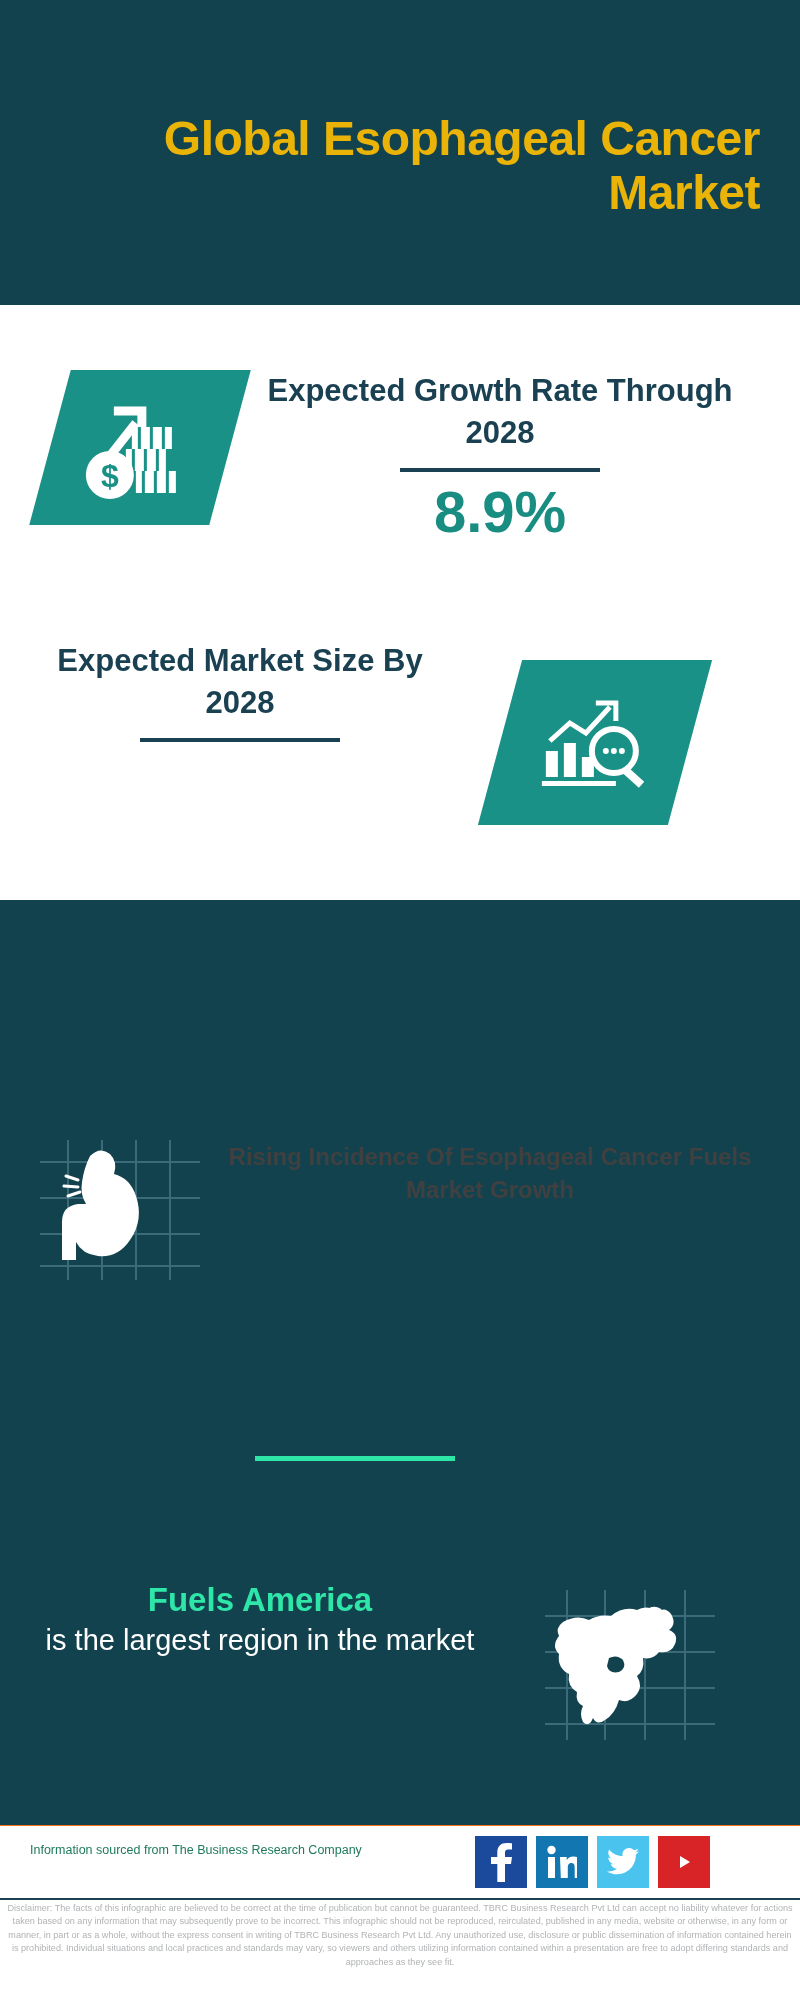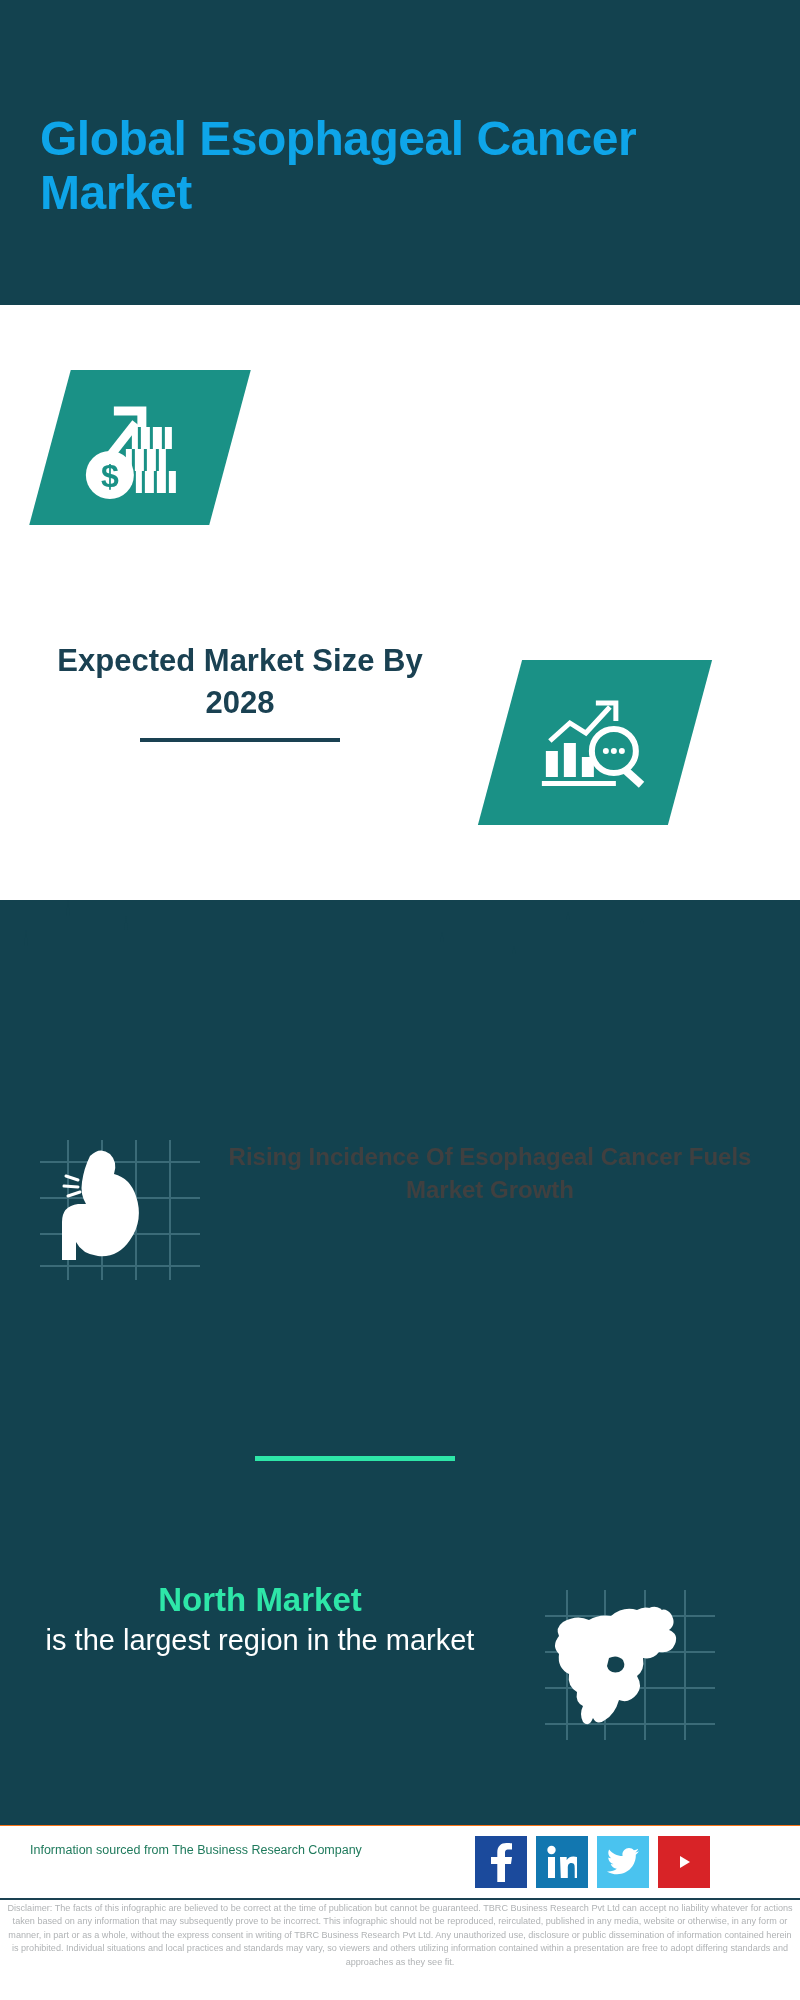--- a/index.html
+++ b/index.html
@@ -11,22 +11,22 @@
   }
   .page{ position:relative; width:800px; height:2000px; }
 
   
   .header{
     position:absolute; left:0; top:0; width:800px; height:305px;
     background:#13424f;
     display:flex; align-items:center; justify-content:center;
   }
   .header-title{
-    color:#0ea5e9; font-size:48px; line-height:1.12; font-weight:bold;
-    text-align:left; letter-spacing:-0.5px; padding:0 40px;margin-top:26px;
+    color:#eab308; font-size:48px; line-height:1.12; font-weight:bold;
+    text-align:right; letter-spacing:-0.5px; padding:0 40px;margin-top:26px;
   }
 
   
   .white-zone{
     position:absolute; left:0; top:305px; width:800px; height:615px;
     background:#ffffff;
   }
 
   
   .stat1{
@@ -162,20 +162,25 @@
           <rect x="76" y="56" width="3" height="22" fill="#1a9186"></rect>
           <rect x="56" y="78" width="40" height="22" fill="#ffffff"></rect>
           <rect x="62" y="78" width="3" height="22" fill="#1a9186"></rect>
           <rect x="74" y="78" width="3" height="22" fill="#1a9186"></rect>
           <rect x="86" y="78" width="3" height="22" fill="#1a9186"></rect>
           <circle cx="30" cy="82" r="24" fill="#ffffff"></circle>
           <text x="30" y="94" font-size="32" font-weight="bold" fill="#1a9186" text-anchor="middle" font-family="Liberation Sans, sans-serif">$</text>
         </svg>
       </div>
     </div>
+    <div class="stat-text">
+      <div class="stat-label">Expected Growth Rate Through 2028</div>
+      <div class="rule"></div>
+      <div class="stat-value">8.9%</div>
+    </div>
   </div>
 
   <div class="stat2">
     <div class="stat-text">
       <div class="stat-label">Expected Market Size By 2028</div>
       <div class="rule"></div>
     </div>
     <div class="para-badge">
       <div class="para-inner">
         <svg width="118" height="108" viewBox="0 0 118 108" fill="none">
@@ -223,21 +228,21 @@
     </div>
     <div class="driver-text">
       <div class="driver-body">Rising Incidence Of Esophageal Cancer Fuels Market Growth</div>
     </div>
   </div>
 
   <div class="divider-mint"></div>
 
   <div class="region">
     <div class="region-text">
-      <div class="region-name">North Market</div>
+      <div class="region-name">Fuels America</div>
       <div class="region-sub">is the largest region in the market</div>
     </div>
     <div class="region-map">
       <svg width="170" height="150" viewBox="0 0 170 150">
         <g stroke="#3b6b78" stroke-width="2">
           <line x1="22" y1="0" x2="22" y2="150"></line>
           <line x1="60" y1="0" x2="60" y2="150"></line>
           <line x1="100" y1="0" x2="100" y2="150"></line>
           <line x1="140" y1="0" x2="140" y2="150"></line>
           <line x1="0" y1="26" x2="170" y2="26"></line>

